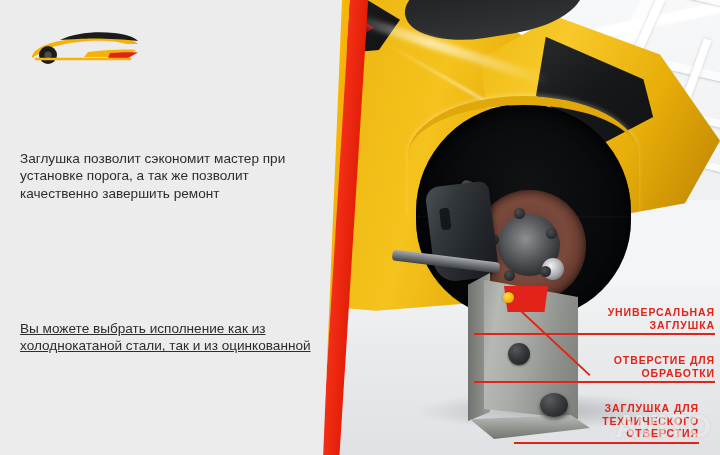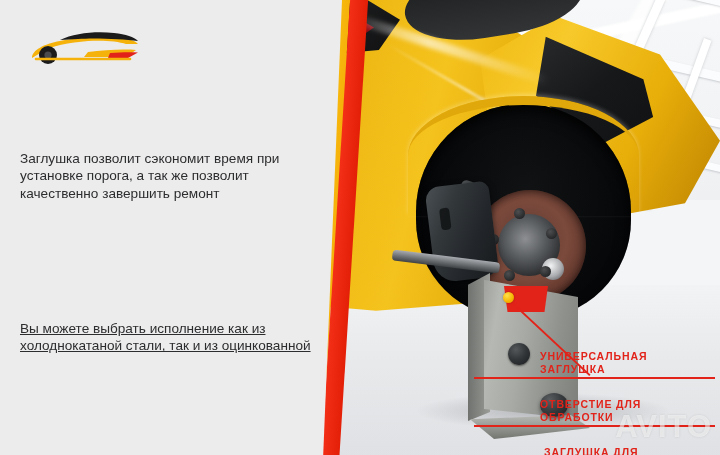--- a/index.html
+++ b/index.html
@@ -220,21 +220,21 @@
   .copy { position:absolute; left:20px; width:292px; }
   .p1 { top:150px; color:#2c2d2f; font-size:13.6px; line-height:17.4px; }
   .p2 { top:232px; color:#cf4040; font-size:13.6px; line-height:17.4px; font-weight:600; }
   .p3 { top:320px; color:#2c2d2f; font-size:13.6px; line-height:17.4px;text-decoration:underline; }
 
   
   .callouts { position:absolute; left:540px; top:306px; width:180px; }
   .callout { position:relative; margin-bottom:8px; }
   .callout .lbl {
     color:#e2231a; font-weight:700; font-size:10.5px; letter-spacing:.9px;
-    line-height:12.6px; text-transform:uppercase;margin-top:44px;
+    text-align:right; line-height:12.6px; text-transform:uppercase;
   }
   .callout .rule { height:2px; background:#e2231a; margin-top:2px; }
   .c1 { position:absolute; left:0; top:0; width:175px; }
   .c2 { position:absolute; left:0; top:48px; width:175px; }
   .c3 { position:absolute; left:4px; top:96px; width:155px; }
   .c2 .rule, .c1 .rule { margin-left:-66px; }
   .c3 .rule { margin-left:-30px; }
 
   .watermark {
     position:absolute; right:8px; bottom:10px;
@@ -322,21 +322,21 @@
         <path d="M38 12 C52 5 74 3 92 5 C104 6.4 112 9 116 13 C100 11 72 9.6 56 11 Z" fill="#1b1b1c"></path>
         <path d="M66 24 C82 22 100 21 114 22 L104 29 L62 29 Z" fill="#f5b20a"></path>
         <path d="M88 25 C98 24.4 108 24 116 24.6 L106 30 L86 30 Z" fill="#e2231a"></path>
         <circle cx="26" cy="27" r="9" fill="#1b1b1c"></circle>
         <circle cx="26" cy="27" r="3.6" fill="#4a4b4d"></circle>
         <path d="M14 31 C30 31 72 31 108 31" stroke="#f5b20a" stroke-width="2.6" fill="none" stroke-linecap="round"></path>
       </svg>
     </div>
 
 
-    <div class="copy p1">Заглушка позволит сэкономит время при установке порога, а так же позволит качественно завершить ремонт</div>
+    <div class="copy p1">Заглушка позволит сэкономит мастер при установке порога, а так же позволит качественно завершить ремонт</div>
     <div class="copy p3">Вы можете выбрать исполнение как из холоднокатаной стали, так и из оцинкованной</div>
   </div>
 
   <div class="callouts">
 
     <div class="callout c1">
       <div class="lbl">
         <span>УНИВЕРСАЛЬНАЯ</span><br>
         <span>ЗАГЛУШКА</span>
       </div>

